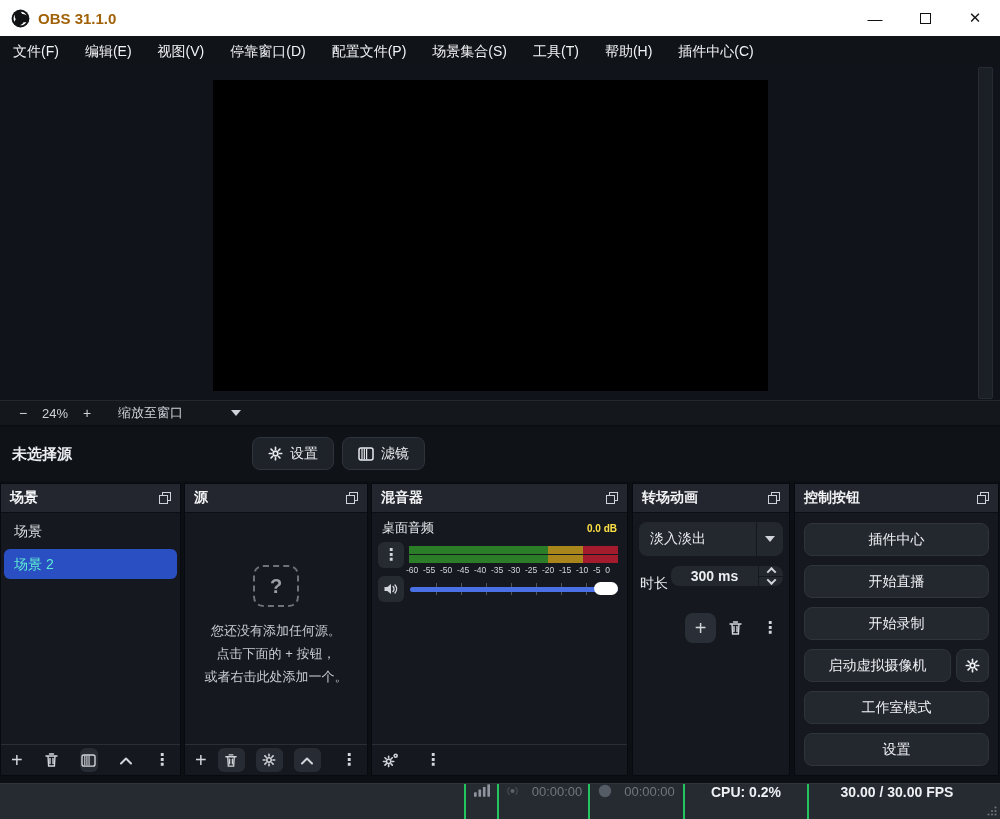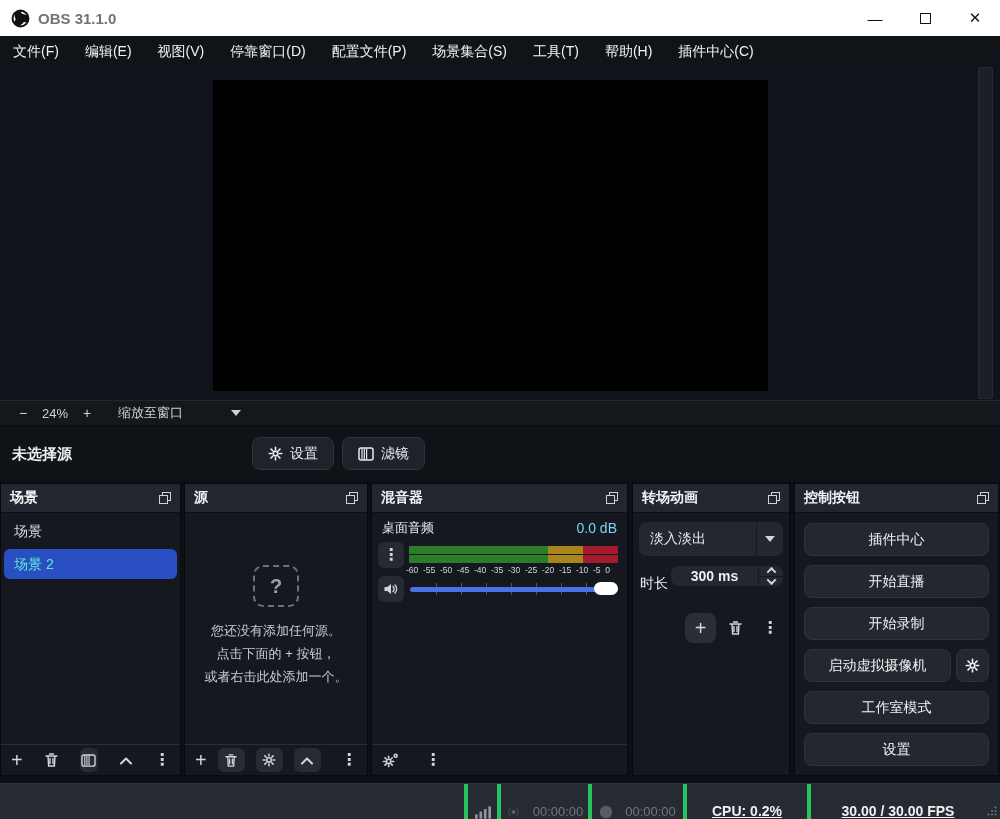--- a/index.html
+++ b/index.html
@@ -2,21 +2,21 @@
 <html><head>
 <meta charset="utf-8">
 <style>
   * { margin:0; padding:0; box-sizing:border-box; }
   html,body { background:#0c0f13; }
   body { font-family:"Liberation Sans","DejaVu Sans",sans-serif; }
   .app { position:relative; width:1000px; height:819px; background:#0c0f13; overflow:hidden; }
 
   
   .titlebar { position:absolute; left:0; top:0; width:1000px; height:36px; background:#ffffff; display:flex; align-items:center; padding-left:11px; }
-  .titlebar .title { margin-left:8px; font-size:15px; color:#737373; font-weight:bold; }
+  .titlebar .title { margin-left:8px; font-size:15px; color:#a16207; font-weight:bold; }
   .win-controls { position:absolute; right:0; top:0; height:36px; display:flex; }
   .win-btn { width:50px; height:36px; display:flex; align-items:center; justify-content:center; color:#111; font-size:15px; cursor:default; }
   .win-btn .maxbox { width:11px; height:11px; border:1.4px solid #111; display:inline-block; }
 
   
   .menubar { position:absolute; left:0; top:36px; width:1000px; height:30px; background:#101318; display:flex; align-items:center; padding-left:0; }
   .menu-item { padding:0 13px; line-height:30px; font-size:14px; color:#f2f3f5; }
 
   
   .preview { position:absolute; left:0; top:66px; width:1000px; height:334px; background:#10141a; }
@@ -63,21 +63,21 @@
   
   .src-empty { position:absolute; left:0; top:0; right:0; bottom:0; display:flex; flex-direction:column; align-items:center; padding-top:52px; }
   .q-icon { width:46px; height:42px; border:2px dashed #6d727b; border-radius:10px; display:flex; align-items:center; justify-content:center; font-size:20px; font-weight:bold; color:#9ba0a8; }
   .src-lines { margin-top:12px; text-align:center; font-size:13px; line-height:23px; color:#c9ccd2; }
   .sources-toolbar .tb-icon { margin-right:11px; }
   .sources-toolbar .tb-icon:last-child { margin-left:auto; margin-right:0; }
 
   
   .mix-row1 { position:absolute; left:10px; right:10px; top:6px; display:flex; justify-content:space-between; align-items:center; }
   .mix-name { font-size:13px; color:#e8eaed; }
-  .mix-db { font-size:14px; color:#7dd3fc; }
+  .mix-db { font-size:10px; color:#fde047;font-weight:bold; }
   .mix-kebab { position:absolute; left:6px; top:29px; width:26px; height:26px; background:#262b32; border-radius:6px; display:flex; align-items:center; justify-content:center; }
   .meter { position:absolute; left:37px; right:9px; top:33px; }
   .meter .bar { height:8px; background:linear-gradient(90deg,#2b7d27 0%,#2b7d27 66.6%,#a8861c 66.6%,#a8861c 83.3%,#a41b2e 83.3%,#a41b2e 100%); }
   .meter .bar + .bar { margin-top:1px; }
   .mix-ticks { position:absolute; left:34px; right:17px; top:52px; display:flex; justify-content:space-between; }
   .mix-ticks span { font-size:8.5px; color:#d3d6da; }
   .mix-mute { position:absolute; left:6px; top:63px; width:26px; height:26px; background:#262b32; border-radius:6px; display:flex; align-items:center; justify-content:center; }
   .vol-slider { position:absolute; left:38px; right:9px; top:67px; height:18px; }
   .vol-ticklayer { position:absolute; left:2px; right:2px; top:3px; height:12px; background:repeating-linear-gradient(90deg,transparent 0 24px,rgba(128,134,144,.55) 24px 25px); }
   .vol-track { position:absolute; left:0; right:0; top:6.5px; height:5px; border-radius:3px; background:#4a70e6; }
@@ -106,28 +106,28 @@
   
   .ctl-body { padding:10px 9px 0 9px; display:flex; flex-direction:column; gap:9px; }
   .ctl-btn { height:33px; background:#23272e; border:1px solid #2e333c; border-radius:8px; color:#f0f1f4; font-size:14px; display:flex; align-items:center; justify-content:center; }
   .ctl-row { display:flex; gap:5px; }
   .ctl-row .ctl-btn.main { flex:1; }
   .ctl-row .ctl-btn.gear { width:33px; flex:none; }
 
   
   .statusbar { position:absolute; left:0; top:783px; width:1000px; height:36px; background:#262b32; border-top:1px solid #31363e; display:flex; align-items:stretch; }
   .sb-spacer { flex:1; }
-  .sb-seg { border-left:4px solid #22c55e; display:flex; align-items:flex-end; justify-content:center; gap:12px; }
+  .sb-seg { border-left:2px solid #22c55e; display:flex; align-items:flex-start; justify-content:center; gap:12px; }
   .sb-icon-seg { width:33px; }
   .sb-stream { width:91px; }
   .sb-record { width:95px; }
   .sb-cpu { width:124px; }
   .sb-fps { width:178px; }
   .sb-dim { font-size:13px; color:#70767f; }
-  .sb-bright { font-size:14px; color:#eef0f3; font-weight:bold;text-decoration:underline; }
+  .sb-bright { font-size:14px; color:#eef0f3; font-weight:bold; }
   .sb-grip { width:15px; display:flex; align-items:flex-end; justify-content:flex-end; padding:0 3px 3px 0; }
 </style>
 </head>
 <body>
 
 <div class="app">
 
   <div class="titlebar">
     <span style="display:flex;">
       <svg width="19" height="19" viewBox="0 0 32 32">

